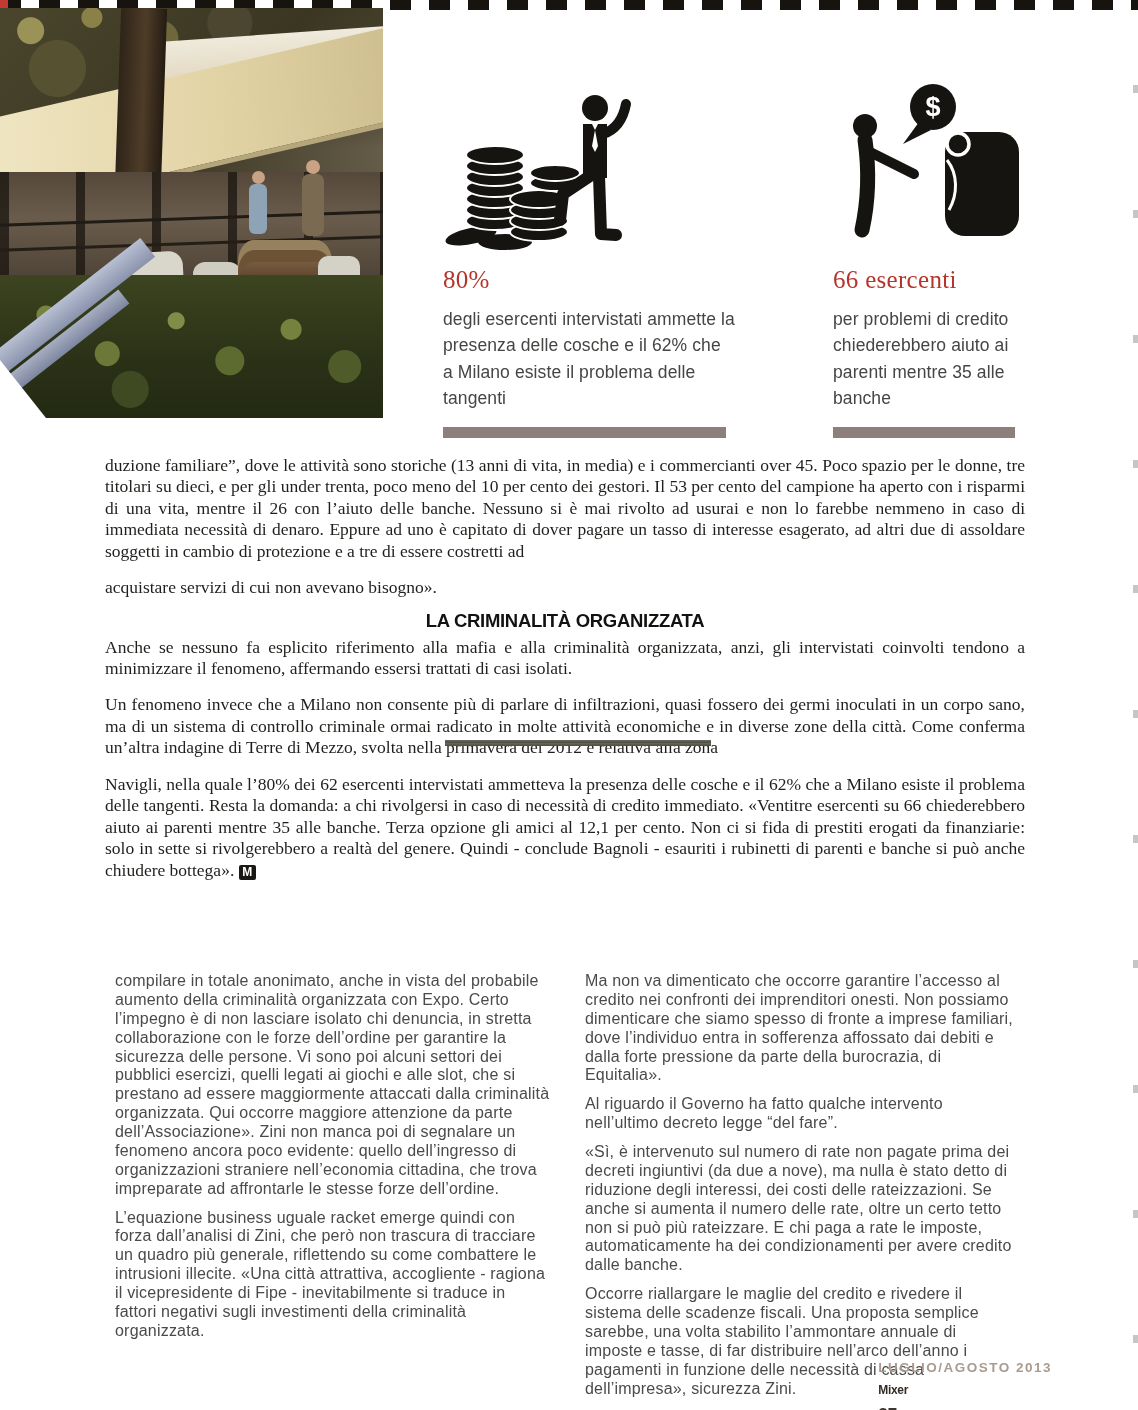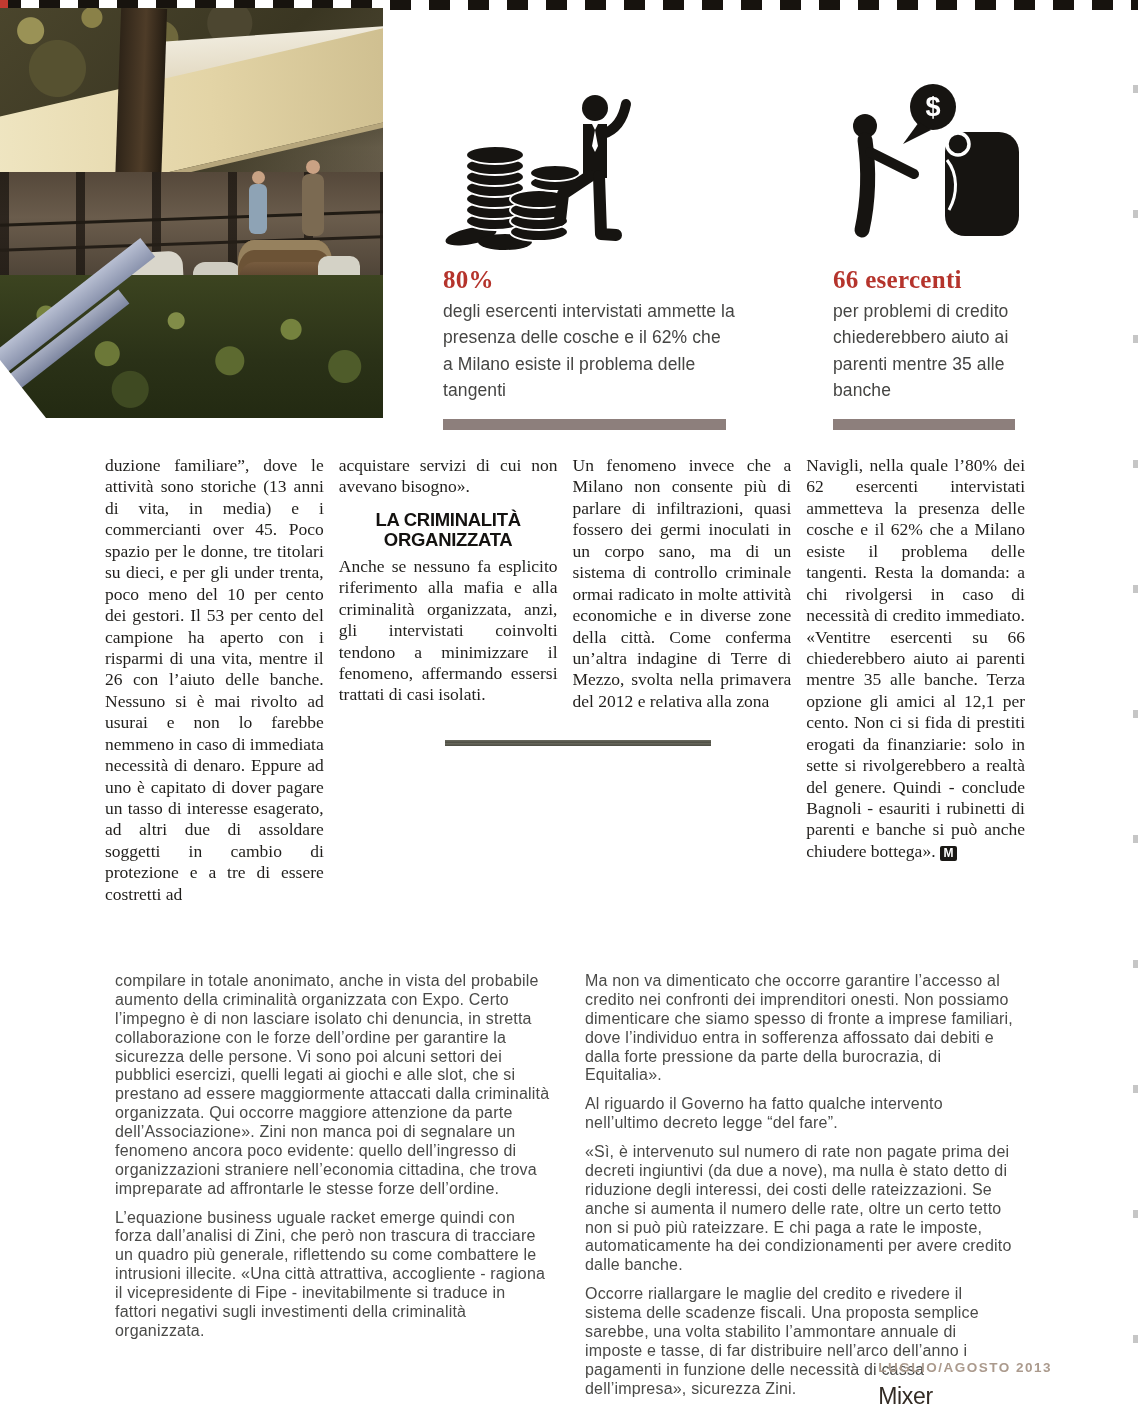--- a/index.html
+++ b/index.html
@@ -66,29 +66,29 @@
     background:linear-gradient(180deg,#b8bfd2,#8a93ad);}
   .ph-bluerail2{left:-46px;top:338px;width:190px;height:18px;transform:rotate(-38deg);
     background:linear-gradient(180deg,#a7aec2,#7d86a0);}
   .ph-wedge{left:0;bottom:0;width:0;height:0;border-bottom:58px solid #ffffff;border-right:46px solid transparent;}
 
   
   .stat{position:absolute;}
   .stat-1{left:443px;top:84px;width:292px;}
   .stat-2{left:833px;top:80px;width:192px;}
   .stat svg{display:block;}
-  .stat-value{font-family:"Liberation Serif",serif;font-weight:bold;font-size:25px;
+  .stat-value{font-family:"Liberation Serif",serif;font-weight:normal;font-size:25px;
     color:#b5342c;margin-top:10px;letter-spacing:.3px;}
-  .stat-text{font-size:17.5px;line-height:1.5;color:#454543;margin-top:4px;letter-spacing:.1px;}
+  .stat-text{font-size:17.5px;line-height:1.5;color:#454543;margin-top:12px;letter-spacing:.1px;}
   .stat-bar{height:11px;background:#8d7f7c;margin-top:16px;}
   .stat-1 .stat-bar{width:283px;}
   .stat-2 .stat-bar{width:182px;}
 
   
-  .columns{position:absolute;left:105px;top:455px;width:920px;display:flex;gap:15px;}
+  .columns{position:absolute;left:105px;top:455px;width:920px;display:flex;gap:15px;flex-direction:column;}
   .col{flex:1;font-family:"Liberation Serif",serif;font-size:17.5px;line-height:1.225;
     text-align:justify;color:#211f1c;}
   .col p{margin:0;}
   .col-heading{font-family:"Liberation Sans",sans-serif;font-weight:bold;font-size:18.5px;
     line-height:1.08;letter-spacing:-.3px;color:#141210;margin:12px 0 6px;text-align:center;}
   .endmark{display:inline-block;width:17px;height:15px;background:#1a1815;color:#ffffff;
     font-family:"Liberation Sans",sans-serif;font-weight:bold;font-size:12px;line-height:15px;
     text-align:center;border-radius:2px;vertical-align:baseline;}
 
   
@@ -101,21 +101,21 @@
   
   .bottom-block{position:absolute;top:962px;width:455px;font-size:16px;line-height:1.18;
     color:#4a4a48;letter-spacing:.2px;}
   .bottom-left{left:105px;}
   .bottom-right{left:575px;width:452px;}
   .bottom-block p{margin:10px;}
 
   
   .footer{position:absolute;top:1360px;right:86px;display:flex;align-items:baseline;gap:8px;flex-direction:column;}
   .footer-issue{font-size:13.5px;font-weight:bold;letter-spacing:1.5px;color:#ab9a8d;}
-  .footer-brand{font-size:23px;font-weight:normal;color:#332b24;letter-spacing:-.3px;}
+  .footer-brand{font-size:12px;font-weight:bold;color:#332b24;letter-spacing:-.3px;}
   .footer-page{font-size:17px;font-weight:bold;color:#3c3831;}
 </style>
 </head>
 <body>
 
 <div class="page">
 
   <div class="perforation"></div>
   <div class="reg-mark"></div>
   <div class="crop-ticks"></div>

